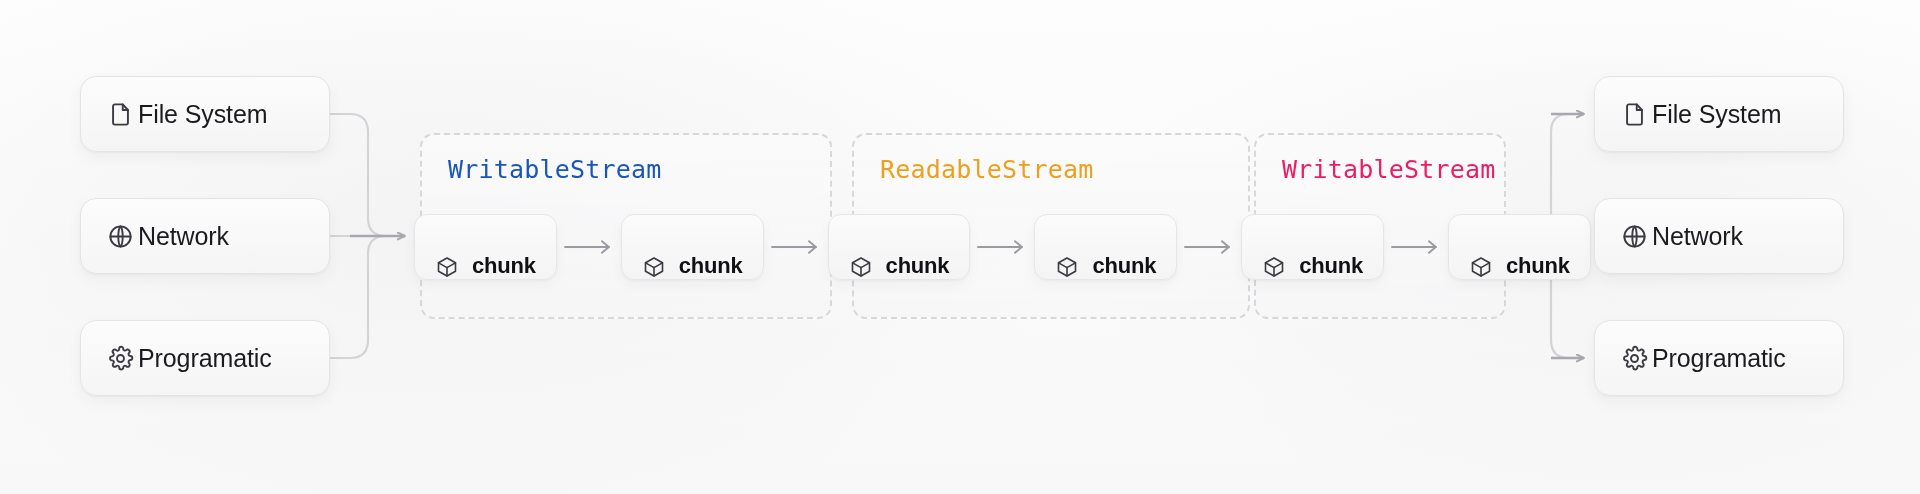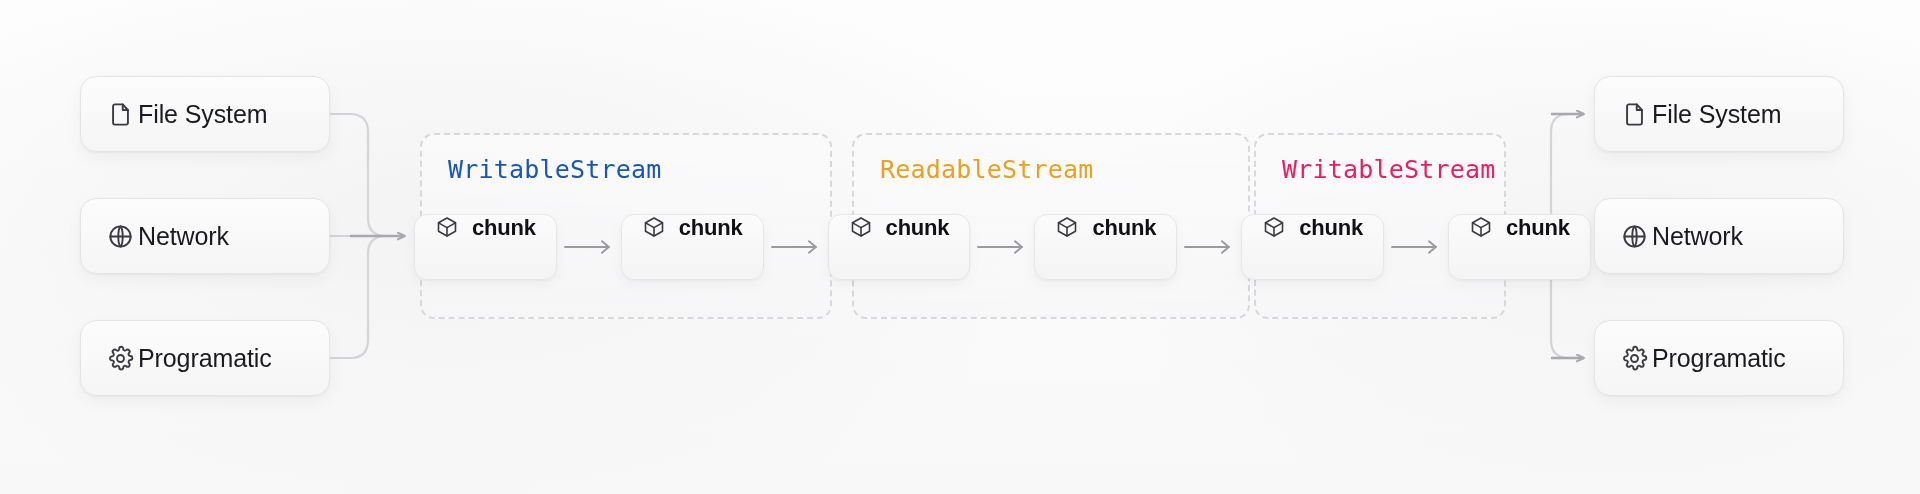--- a/index.html
+++ b/index.html
@@ -95,21 +95,21 @@
   .chunk-row {
     position: absolute;
     top: 214px;
     left: 414px;
     height: 66px;
     display: flex;
     align-items: center;
   }
   .chunk {
     display: flex;
-    align-items: flex-start;
+    align-items: flex-end;
     gap: 13px;
     height: 66px;
     padding: 0 20px;
     background: linear-gradient(180deg, #fbfbfc 0%, #f4f4f5 100%);
     border: 1px solid #e6e6e9;
     border-radius: 13px;
     box-shadow: 0 1px 2px rgba(17,17,20,0.035),
                 0 5px 13px rgba(17,17,20,0.04);
   }
   .chunk .ctext {

